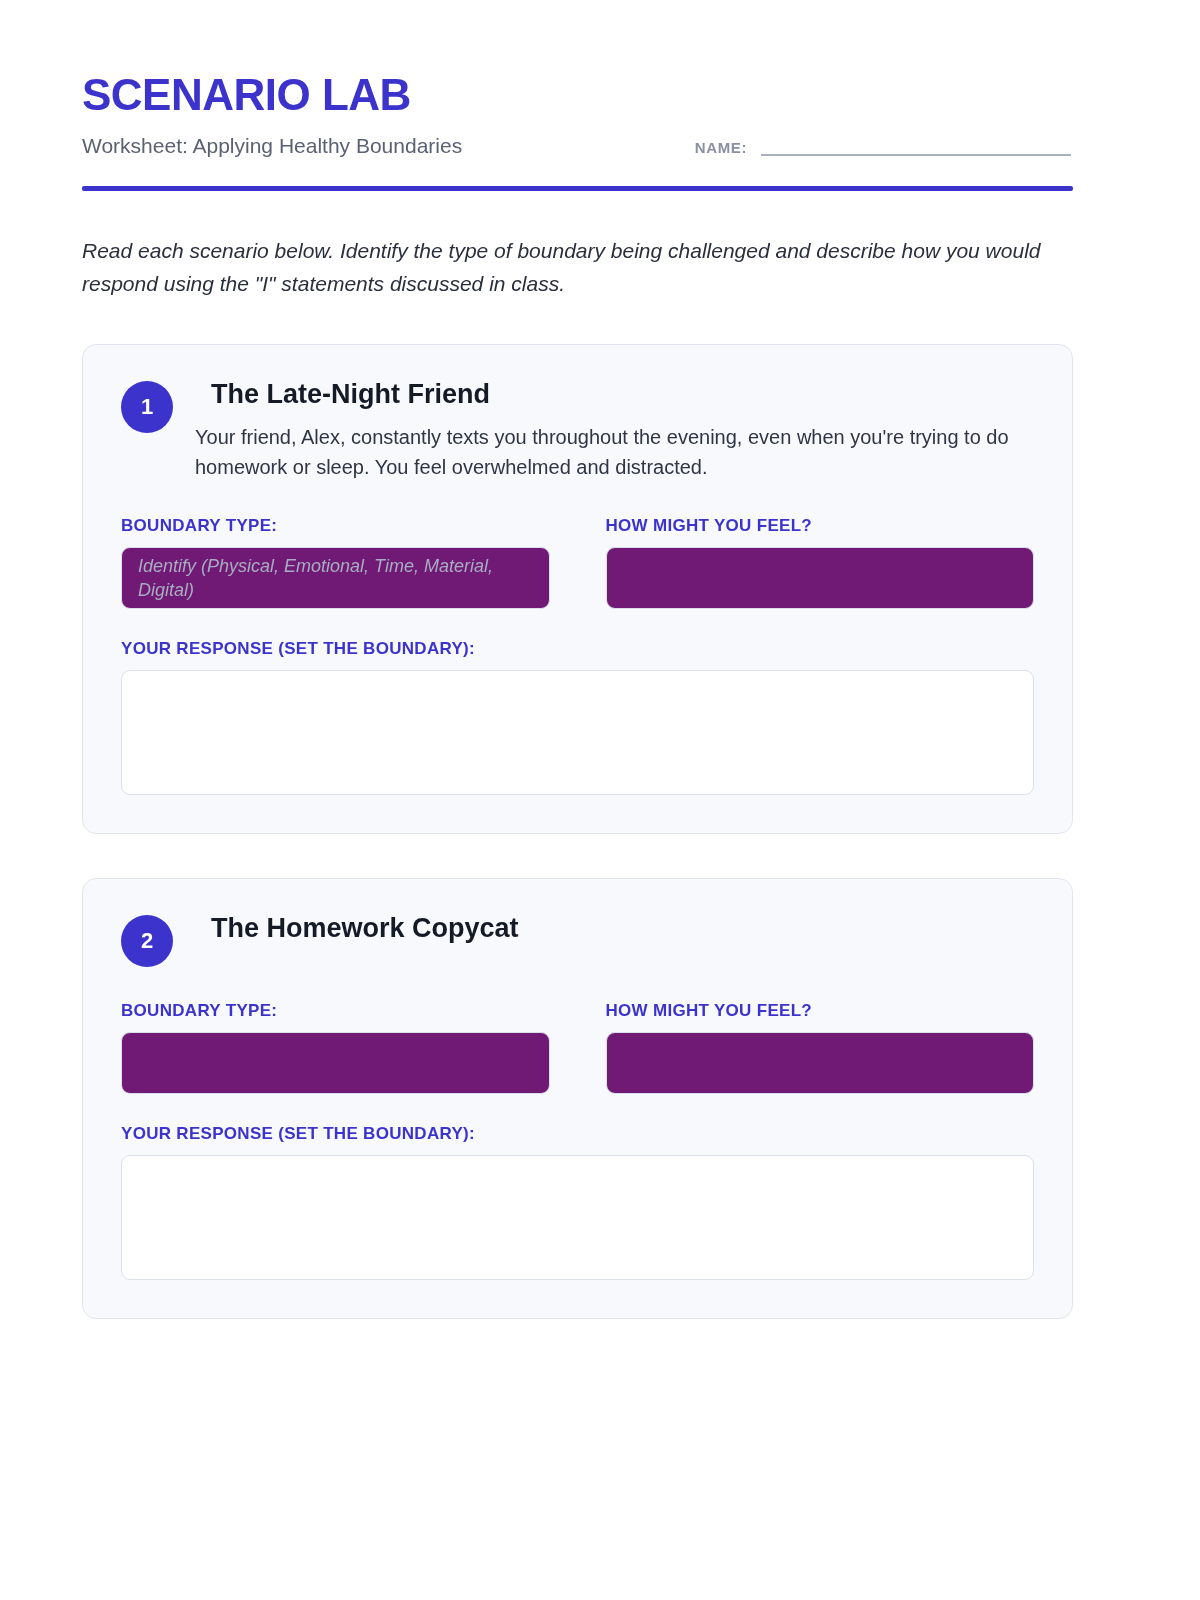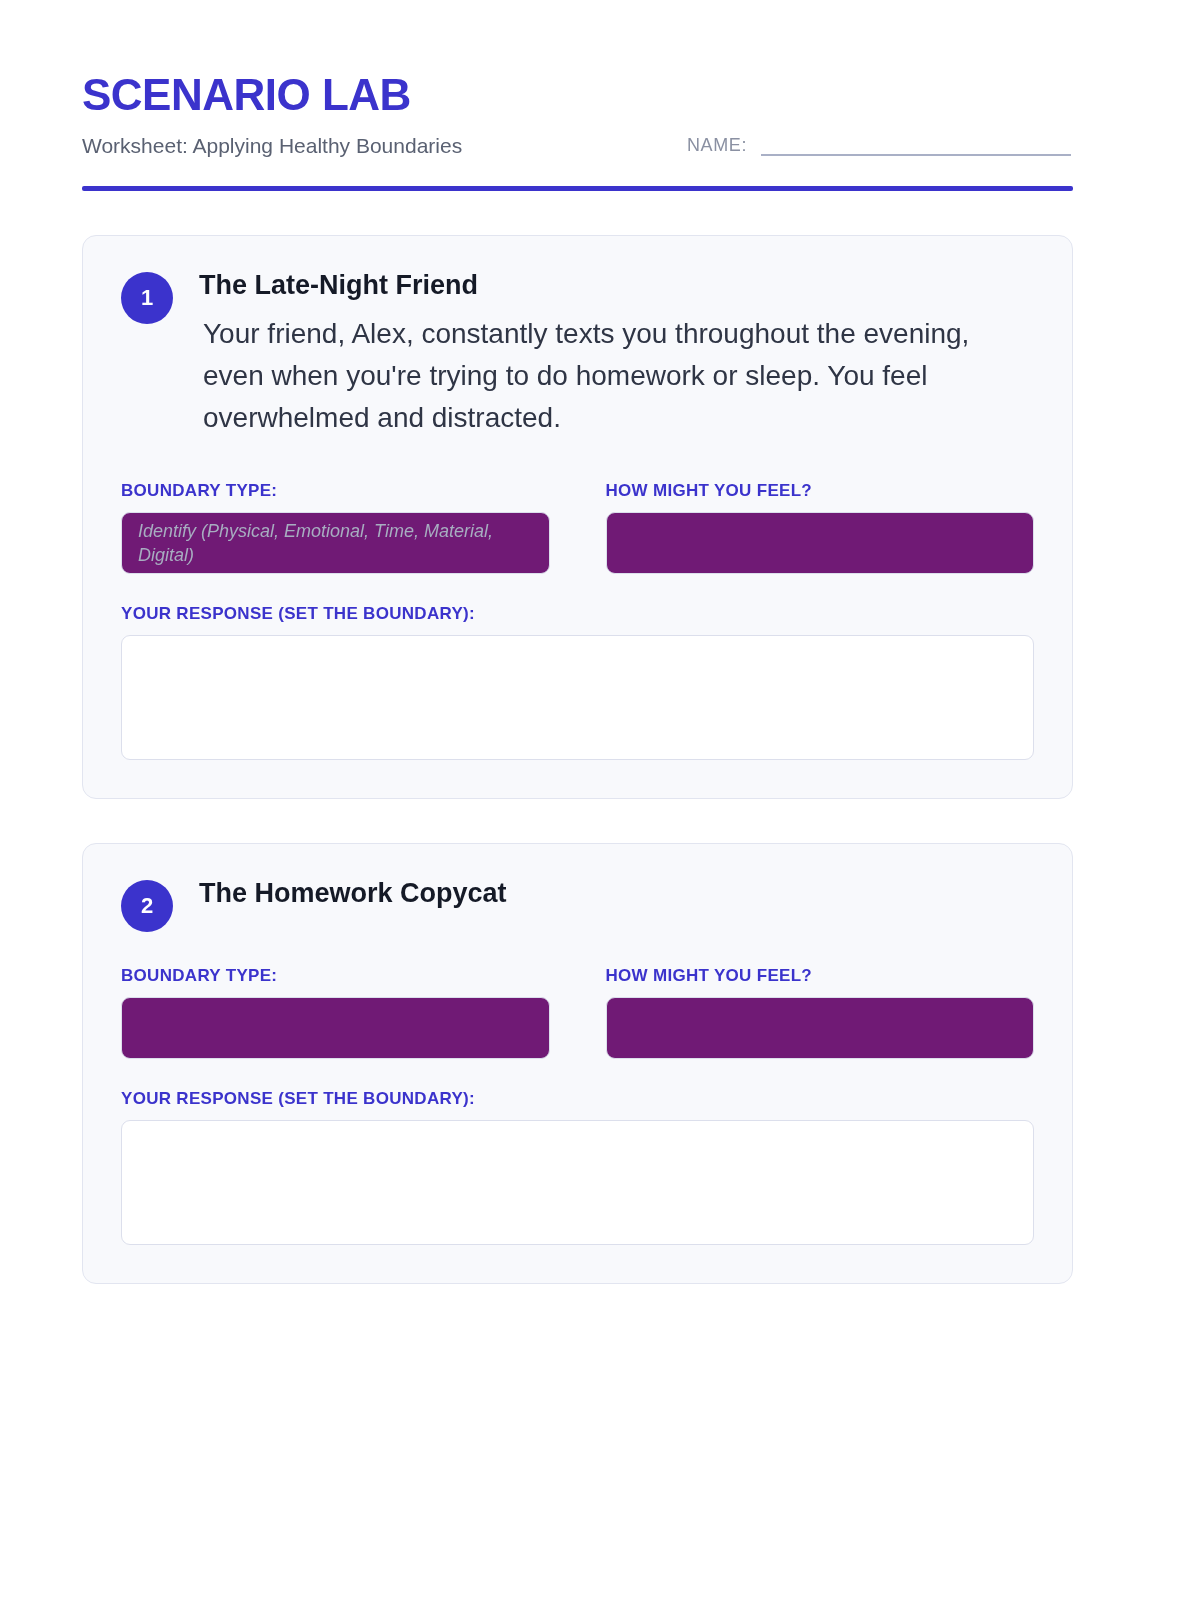--- a/index.html
+++ b/index.html
@@ -47,22 +47,22 @@
     line-height: 1.2;
   }
   .name-block {
     display: flex;
     align-items: flex-end;
     gap: 14px;
     padding-right: 2px;
     margin-bottom: 2px;
   }
   .name-label {
-    font-size: 18px;
-    font-weight: 400;
+    font-size: 15px;
+    font-weight: 700;
     letter-spacing: 0.6px;
     color: #8a90a2;
   }
   .name-line {
     width: 310px;
     height: 22px;
     border-bottom: 2px solid #a9b0c6;
   }
   .rule {
     margin-top: 28px;
@@ -108,28 +108,28 @@
     justify-content: center;
     margin-top: 2px;
   }
   .card-head-text {
     flex: 1 1 auto;
   }
   .scenario-title {
     font-size: 27px;
     font-weight: 700;
     color: #151a27;
-    margin: 0 0 12px 4px;
+    margin: 0 0 12px 16px;
     line-height: 1.15;
   }
   .scenario-body {
-    font-size: 28px;
+    font-size: 20px;
     line-height: 1.5;
     color: #2f3545;
-    margin: 8px;
+    margin: 0;
     max-width: 845px;
   }
 
   .fields-row {
     display: flex;
     gap: 56px;
     margin-top: 34px;
   }
   .field {
     flex: 1 1 0;
@@ -179,20 +179,21 @@
     <div class="subtitle-row">
       <div class="subtitle">Worksheet: Applying Healthy Boundaries</div>
       <div class="name-block">
         <span class="name-label">NAME:</span>
         <span class="name-line"></span>
       </div>
     </div>
     <div class="rule"></div>
   </div>
 
+  <p class="instructions">Read each scenario below. Identify the type of boundary being challenged and describe how you would respond using the "I" statements discussed in class.</p>
 
   <div class="card">
     <div class="card-head">
       <div class="badge">1</div>
       <div class="card-head-text">
         <h2 class="scenario-title">The Late-Night Friend</h2>
         <p class="scenario-body">Your friend, Alex, constantly texts you throughout the evening, even when you're trying to do homework or sleep. You feel overwhelmed and distracted.</p>
       </div>
     </div>
 

